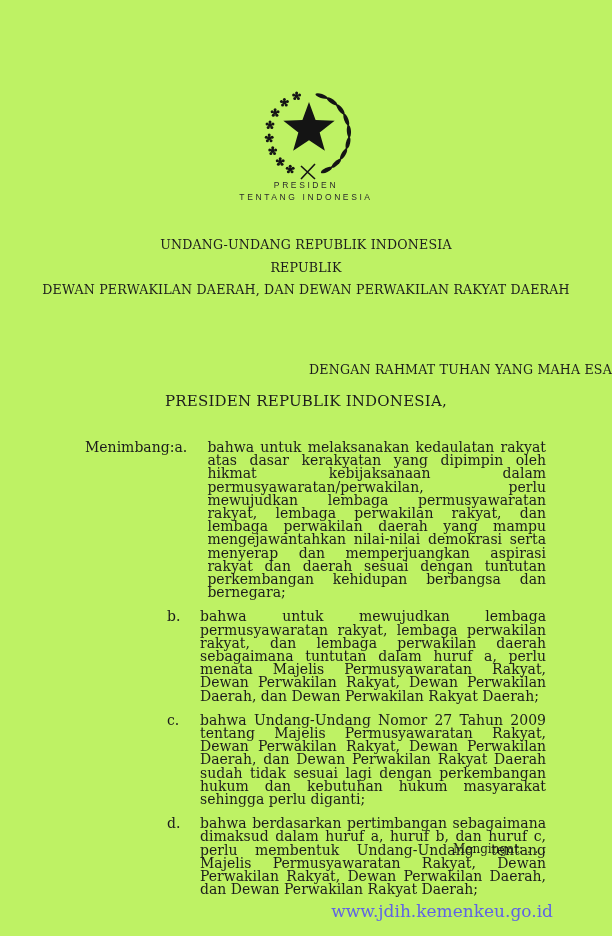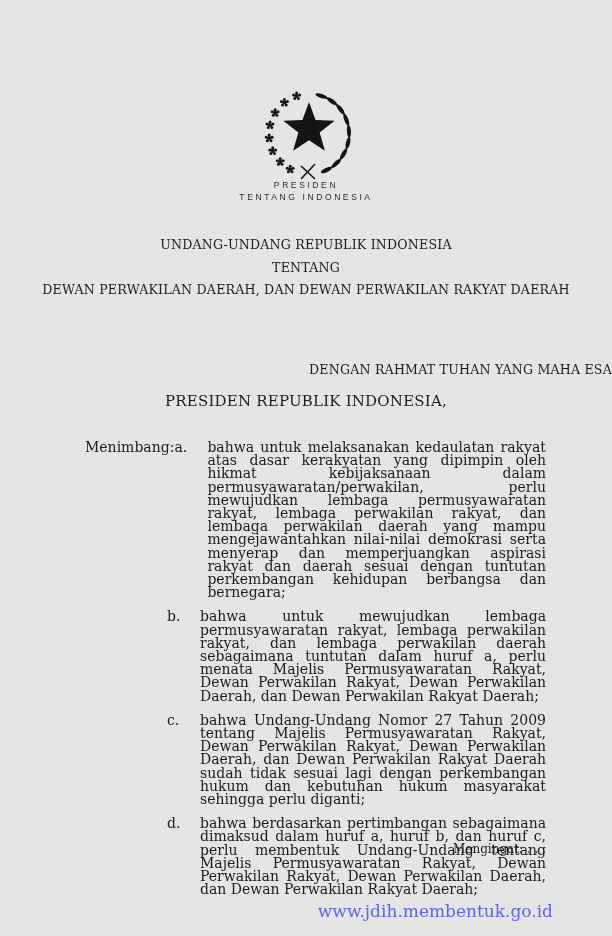--- a/index.html
+++ b/index.html
@@ -2,21 +2,21 @@
 <html><head>
 <meta charset="utf-8">
 <style>
   * { margin:0; padding:0; box-sizing:border-box; }
   html, body { background:#ffffff; }
   .page {
     position:relative;
     width:612px;
     height:936px;
     margin:0 auto;
-    background:#e5e5e5;
+    background:#bef264;
     font-family:"DejaVu Serif","Liberation Serif",serif;
     color:#1c1c1c;
     overflow:hidden;
   }
 
   
   .emblem {
     position:absolute;
     top:90px;
     left:50%;
@@ -149,21 +149,21 @@
     </svg>
   </div>
 
   <div class="letterhead">
     <div>PRESIDEN</div>
     <div>TENTANG INDONESIA</div>
   </div>
 
   <div class="title-block">
     <div>UNDANG-UNDANG REPUBLIK INDONESIA</div>
-    <div>TENTANG</div>
+    <div>REPUBLIK</div>
     <div>DEWAN PERWAKILAN DAERAH, DAN DEWAN PERWAKILAN RAKYAT DAERAH</div>
   </div>
 
   <div class="invocation">DENGAN RAHMAT TUHAN YANG MAHA ESA</div>
   <div class="authority">PRESIDEN REPUBLIK INDONESIA,</div>
 
   <div class="considerations">
 
     <div class="cons-row">
       <div class="cons-label">Menimbang:</div>
@@ -186,15 +186,15 @@
     <div class="cons-row">
       <div class="cons-label"></div>
       <div class="cons-letter">d.</div>
       <div class="cons-text">bahwa berdasarkan pertimbangan sebagaimana dimaksud dalam huruf a, huruf b, dan huruf c, perlu membentuk Undang-Undang tentang Majelis Permusyawaratan Rakyat, Dewan Perwakilan Rakyat, Dewan Perwakilan Daerah, dan Dewan Perwakilan Rakyat Daerah;</div>
     </div>
 
   </div>
 
   <div class="mengingat">Mengingat: . . .</div>
 
-  <a class="footer-url" style="color: rgb(95, 99, 229);">www.jdih.membentuk.go.id</a>
+  <a class="footer-url" style="color: rgb(95, 99, 229);">www.jdih.kemenkeu.go.id</a>
 
 </div>
 
 </body></html>

